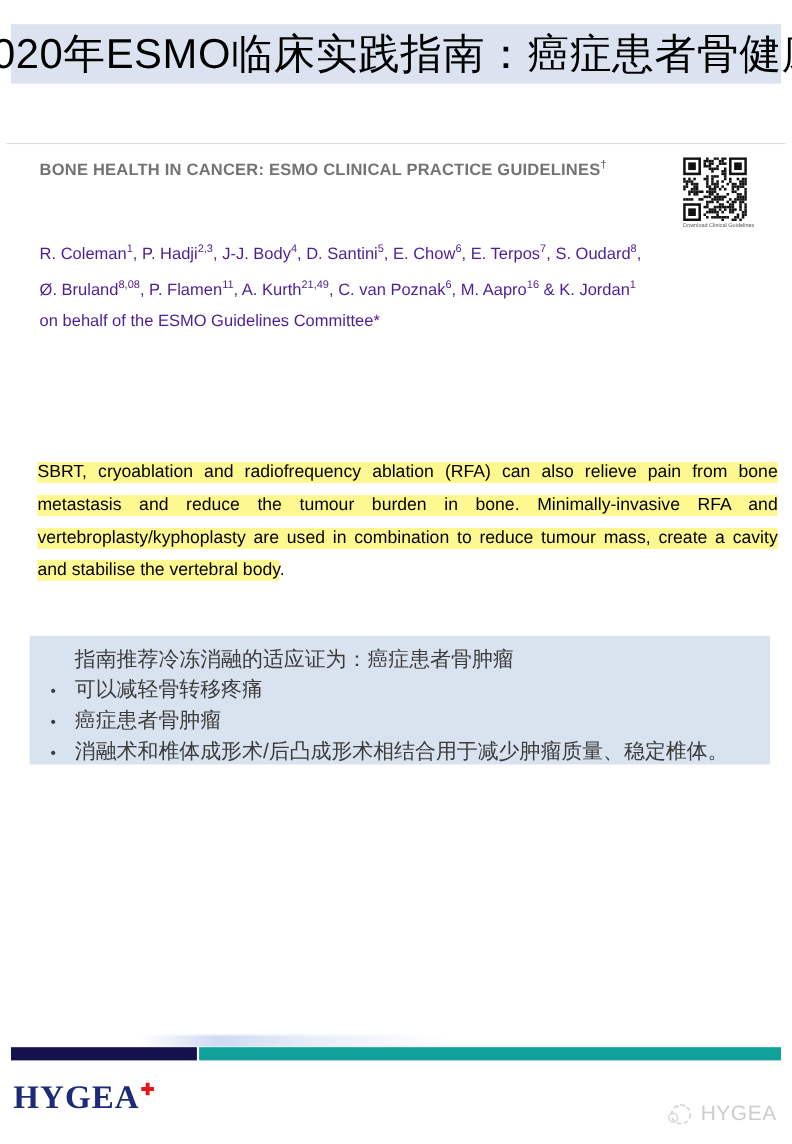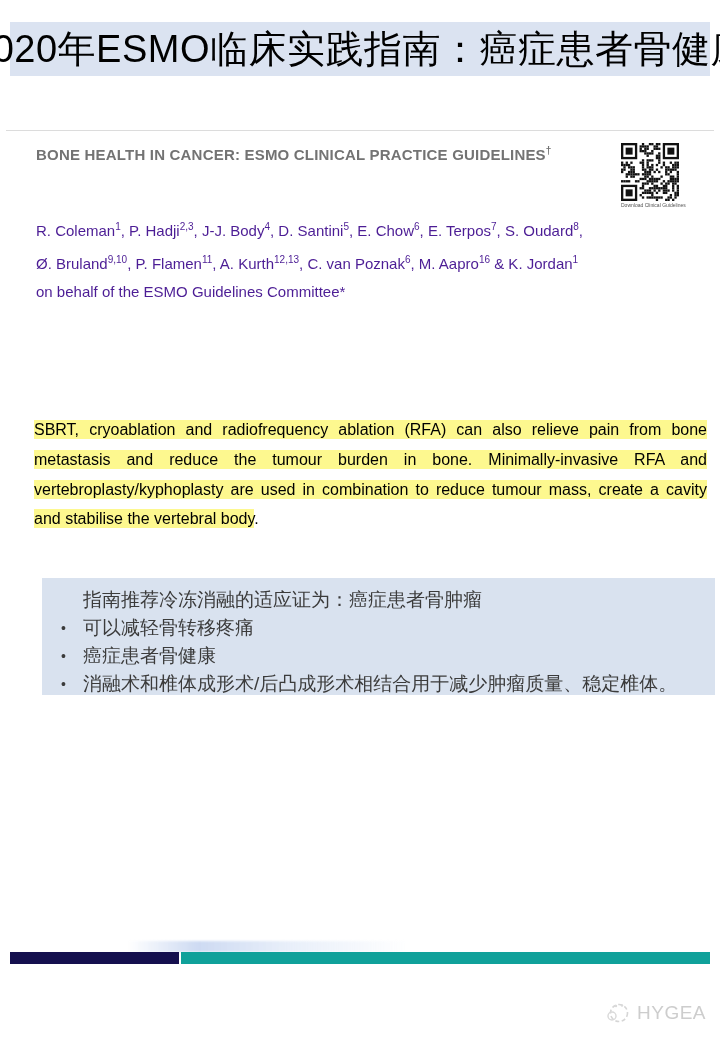--- a/index.html
+++ b/index.html
@@ -25,21 +25,21 @@
   .authors{position:absolute;left:36px;top:213px;width:660px;font-size:15px;color:#4c1d95;}
   .authors .aline{line-height:28.5px;white-space:nowrap;}
   .authors sup{font-size:10px;}
 
   
   .hl-para{position:absolute;left:34px;top:398px;width:673px;font-size:16px;
     line-height:29.8px;text-align:justify;color:#000;margin-top:17px;}
   .hl-para mark{background:var(--highlight);color:#000;padding:1px 0;}
 
   
-  .bluebox{position:absolute;left:42px;top:578px;width:673px;height:117px;
+  .bluebox{position:absolute;left:27px;top:578px;width:673px;height:117px;
     background:var(--box-bg);box-sizing:border-box;padding-top:8px;
     font-size:19px;color:#3b3b3b;}
   .bluebox .heading{padding-left:41px;line-height:28px;}
   .bluebox .item{position:relative;padding-left:41px;line-height:28px;}
   .bluebox .dot{position:absolute;left:19px;top:0;font-size:14px;color:#3b3b3b;}
 
   
   .smudge{position:absolute;left:128px;top:941px;width:280px;height:11px;
     background:linear-gradient(90deg,rgba(210,222,243,0) 0%,rgba(197,212,240,.85) 25%,
       rgba(225,234,248,.8) 55%,rgba(242,246,252,0) 100%);filter:blur(1px);}
@@ -296,39 +296,40 @@
         <rect x="46.4" y="4.64" width="6.959999999999999" height="6.959999999999999" fill="#111"></rect>
         <rect x="0" y="41.76" width="16.24" height="16.24" fill="#111"></rect>
         <rect x="2.32" y="44.08" width="11.6" height="11.6" fill="#fff"></rect>
         <rect x="4.64" y="46.4" width="6.959999999999999" height="6.959999999999999" fill="#111"></rect>
       </svg>
     <div class="qr-caption">Download Clinical Guidelines</div>
   </div>
 
   <div class="authors">
     <div class="aline" id="authors-line1">R. Coleman<sup>1</sup>, P. Hadji<sup>2,3</sup>, J-J. Body<sup>4</sup>, D. Santini<sup>5</sup>, E. Chow<sup>6</sup>, E. Terpos<sup>7</sup>, S. Oudard<sup>8</sup>,</div>
-    <div class="aline" id="authors-line2">Ø. Bruland<sup>9,10</sup>, P. Flamen<sup>11</sup>, A. Kurth<sup>12,13</sup>, C. van Poznak<sup>6</sup>, M. Aapro<sup>16</sup> &amp; K. Jordan<sup>1</sup></div>
+    <div class="aline" id="authors-line2">Ø. Bruland<sup>8,08</sup>, P. Flamen<sup>11</sup>, A. Kurth<sup>21,49</sup>, C. van Poznak<sup>6</sup>, M. Aapro<sup>16</sup> &amp; K. Jordan<sup>1</sup></div>
     <div class="aline">on behalf of the ESMO Guidelines Committee*</div>
   </div>
 
   <div class="hl-para"><mark>SBRT, cryoablation and radiofrequency ablation (RFA) can also relieve pain from bone metastasis and reduce the tumour burden in bone. Minimally-invasive RFA and vertebroplasty/kyphoplasty are used in combination to reduce tumour mass, create a cavity and stabilise the vertebral body</mark><span>.</span></div>
 
   <div class="bluebox">
     <div class="heading">指南推荐冷冻消融的适应证为：癌症患者骨肿瘤</div>
     <div id="bullet-list">
         <div class="item"><span class="dot">•</span><span>可以减轻骨转移疼痛</span></div>
-        <div class="item"><span class="dot">•</span><span>癌症患者骨健康</span></div>
+        <div class="item"><span class="dot">•</span><span>癌症患者骨肿瘤</span></div>
         <div class="item"><span class="dot">•</span><span>消融术和椎体成形术/后凸成形术相结合用于减少肿瘤质量、稳定椎体。</span></div>
       </div>
   </div>
 
   <div class="smudge"></div>
   <div class="bar-navy"></div>
   <div class="bar-teal"></div>
 
+  <div class="logo"><span>HYGEA</span><span class="cross">✚</span></div>
 
   <div class="wm">
     <svg width="28" height="28" viewBox="0 0 28 28">
       <circle cx="15" cy="14" r="8.5" fill="none" stroke="#d6d6d6" stroke-width="1.6" stroke-dasharray="4 2.5"></circle>
       <circle cx="8" cy="17" r="4" fill="none" stroke="#d9d9d9" stroke-width="1.4"></circle>
       <circle cx="12" cy="7" r="1.2" fill="#dadada"></circle>
       <circle cx="18" cy="6.5" r="1.2" fill="#dadada"></circle>
     </svg>
     <span class="wm-text">HYGEA</span>
   </div>

